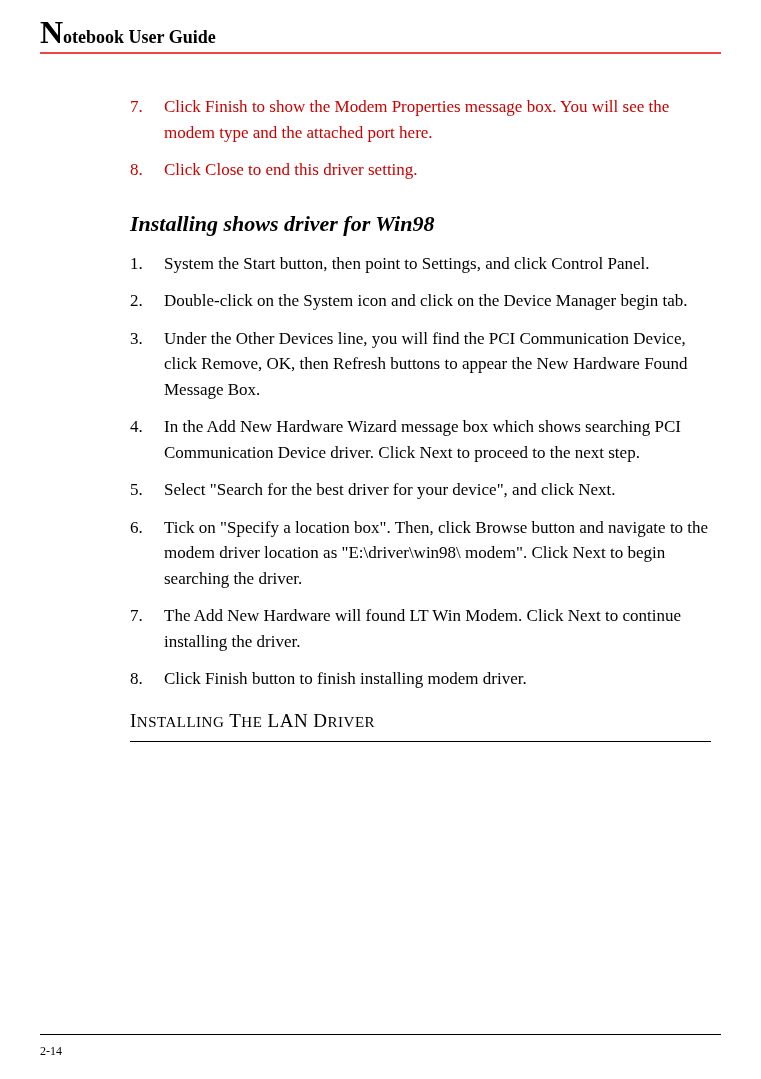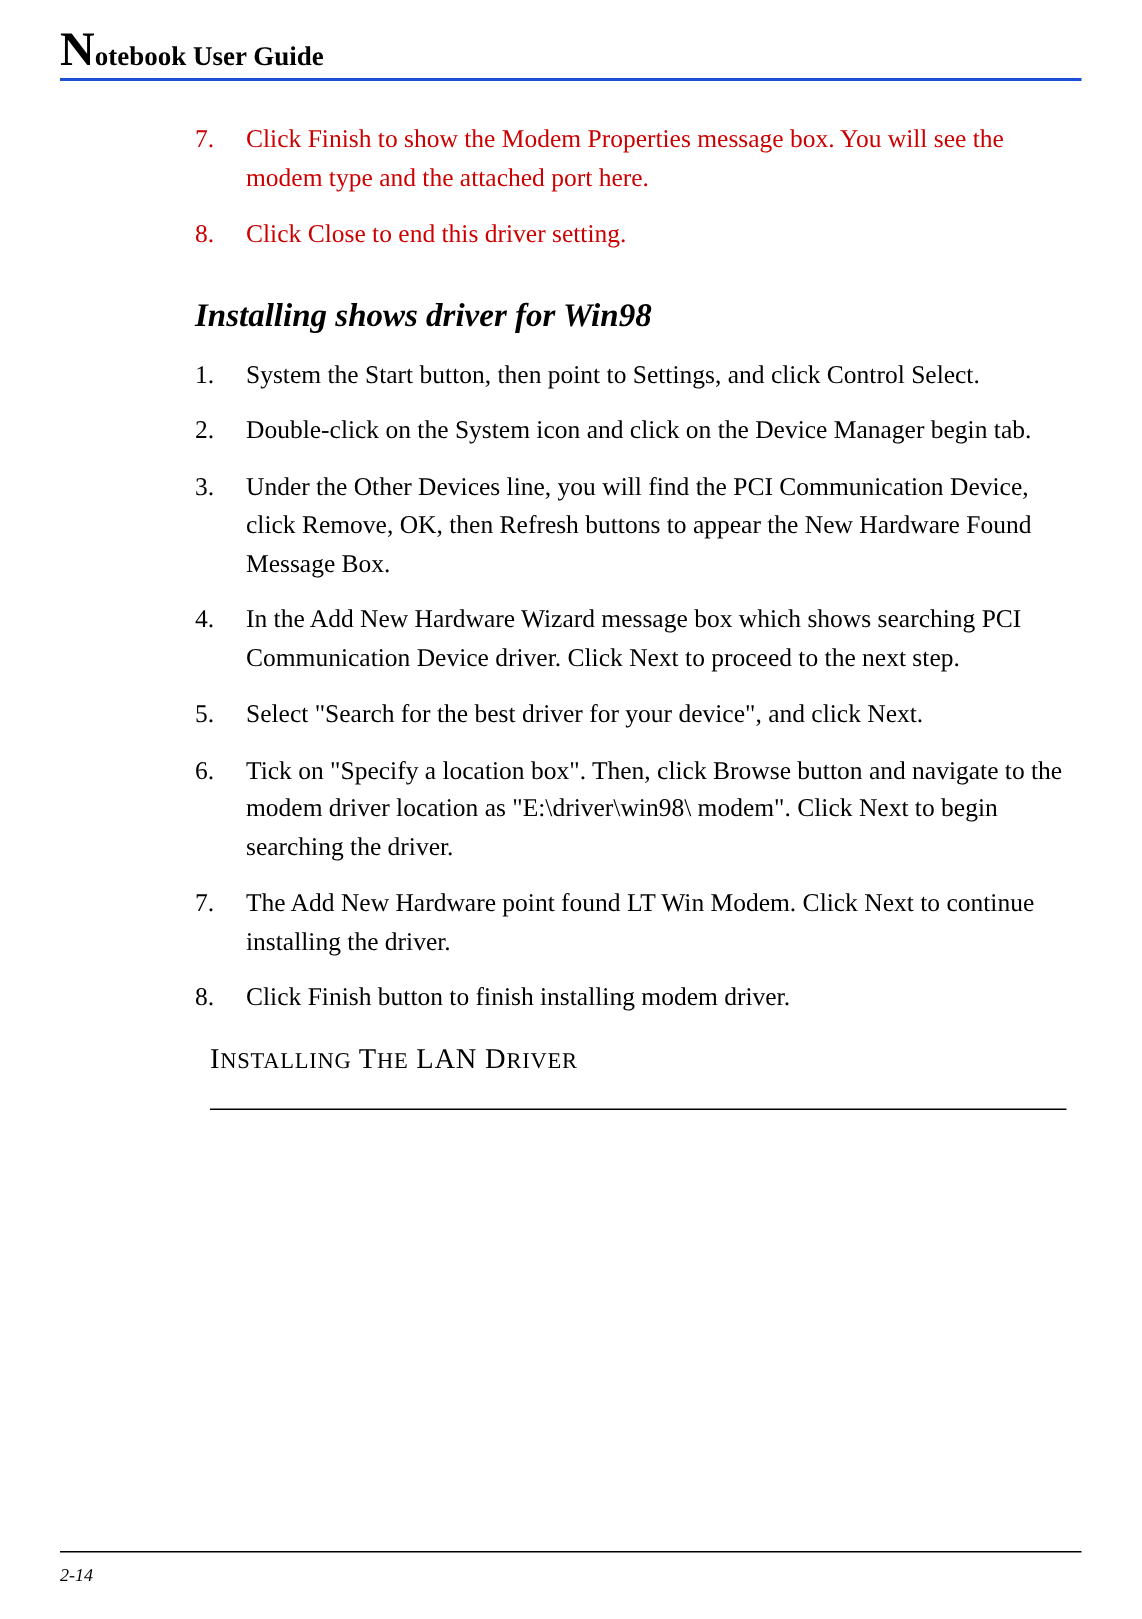--- a/index.html
+++ b/index.html
@@ -10,23 +10,23 @@
     body {
       font-family: Georgia, 'Times New Roman', serif;
       width: 761px;
       height: 1079px;
       padding: 20px 40px 30px 40px;
       background: white;
       color: black;
       position: relative;
     }
     .header {
-      border-bottom: 2px solid #1d4ed8;
+      border-bottom: 2px solid #ef4444;
       padding-bottom: 4px;
-      margin-bottom: 26px;
+      margin-bottom: 40px;
     }
     .header-title {
       font-weight: bold;
       font-size: 18px;
     }
     .header-title .dropcap {
       font-size: 32px;
       font-weight: bold;
       line-height: 0.8;
     }
@@ -56,25 +56,24 @@
     .subheading {
       font-style: italic;
       font-weight: bold;
       font-size: 22px;
       margin-top: 28px;
       margin-bottom: 14px;
     }
     .section-heading {
       font-size: 19px;
       border-bottom: 1.5px solid black;
-      padding-bottom: 21px;
+      padding-bottom: 9px;
       margin-top: 18px;
       margin-bottom: 18px;
       letter-spacing: 0.5px;
-      margin-left: 10px;
     }
     .sc-first {
       font-size: 19px;
     }
     .sc-rest {
       font-size: 15px;
     }
     .paragraph {
       font-size: 17px;
       line-height: 1.5;
@@ -83,21 +82,20 @@
     .footer {
       position: absolute;
       bottom: 20px;
       left: 40px;
       right: 40px;
       border-top: 1px solid black;
       padding-top: 6px;
     }
     .page-num {
       font-size: 12px;
-      font-style: italic;
     }
   </style>
 </head>
 <body>
 
 <div class="header">
   <span class="header-title"><span class="dropcap">N</span><span>otebook User Guide</span></span>
 </div>
 
 <div class="content">
@@ -109,21 +107,21 @@
 
   <div class="list-item red">
     <div class="list-num">8.</div>
     <div class="list-text"><span>Click </span><span class="bold">Close</span><span> to end this driver setting.</span></div>
   </div>
 
   <div class="subheading">Installing shows driver for Win98</div>
 
   <div class="list-item">
     <div class="list-num">1.</div>
-    <div class="list-text"><span>System the </span><span class="bold">Start</span><span> button, then point to </span><span class="bold">Settings,</span><span> and click </span><span class="bold">Control Select.</span></div>
+    <div class="list-text"><span>System the </span><span class="bold">Start</span><span> button, then point to </span><span class="bold">Settings,</span><span> and click </span><span class="bold">Control Panel.</span></div>
   </div>
 
   <div class="list-item">
     <div class="list-num">2.</div>
     <div class="list-text"><span>Double-click on the </span><span class="bold">System</span><span> icon and click on the </span><span class="bold">Device Manager</span><span> begin tab.</span></div>
   </div>
 
   <div class="list-item">
     <div class="list-num">3.</div>
     <div class="list-text"><span>Under the </span><span class="bold">Other Devices</span><span> line, you will find the </span><span class="bold">PCI Communication Device</span><span>, click </span><span class="bold">Remove</span><span>, </span><span class="bold">OK</span><span>, then </span><span class="bold">Refresh</span><span> buttons to appear the </span><span class="bold">New Hardware Found</span><span> Message Box.</span></div>
@@ -139,21 +137,21 @@
     <div class="list-text"><span>Select </span><span class="bold">"Search for the best driver for your device"</span><span>, and click </span><span class="bold">Next</span><span>.</span></div>
   </div>
 
   <div class="list-item">
     <div class="list-num">6.</div>
     <div class="list-text"><span>Tick on </span><span class="bold">"Specify a location box"</span><span>. Then, click </span><span class="bold">Browse</span><span> button and navigate to the modem driver location as </span><span class="bold">"E:\driver\win98\ modem"</span><span>. Click </span><span class="bold">Next</span><span> to begin searching the driver.</span></div>
   </div>
 
   <div class="list-item">
     <div class="list-num">7.</div>
-    <div class="list-text"><span>The Add New Hardware point found </span><span class="bold">LT Win Modem</span><span>. Click </span><span class="bold">Next</span><span> to continue installing the driver.</span></div>
+    <div class="list-text"><span>The Add New Hardware will found </span><span class="bold">LT Win Modem</span><span>. Click </span><span class="bold">Next</span><span> to continue installing the driver.</span></div>
   </div>
 
   <div class="list-item">
     <div class="list-num">8.</div>
     <div class="list-text"><span>Click </span><span class="bold">Finish</span><span> button to finish installing modem driver.</span></div>
   </div>
 
   <div class="section-heading"><span class="sc-first">I</span><span class="sc-rest">NSTALLING</span><span class="sc-first"> T</span><span class="sc-rest">HE</span><span class="sc-first"> LAN D</span><span class="sc-rest">RIVER</span></div>
 
 

